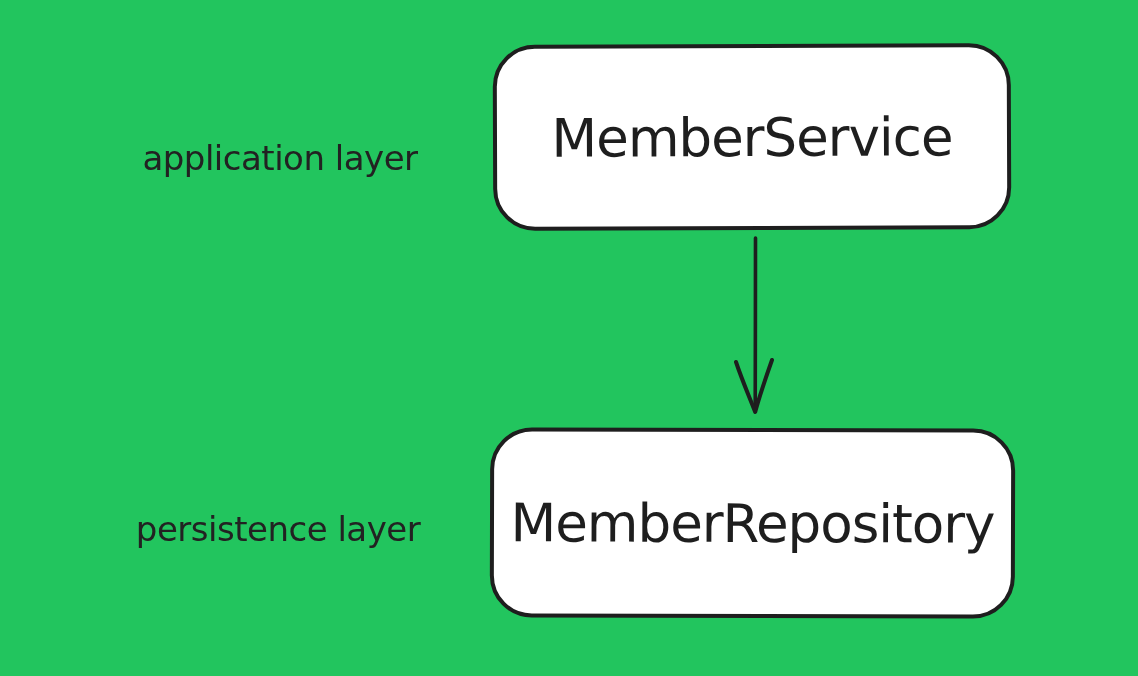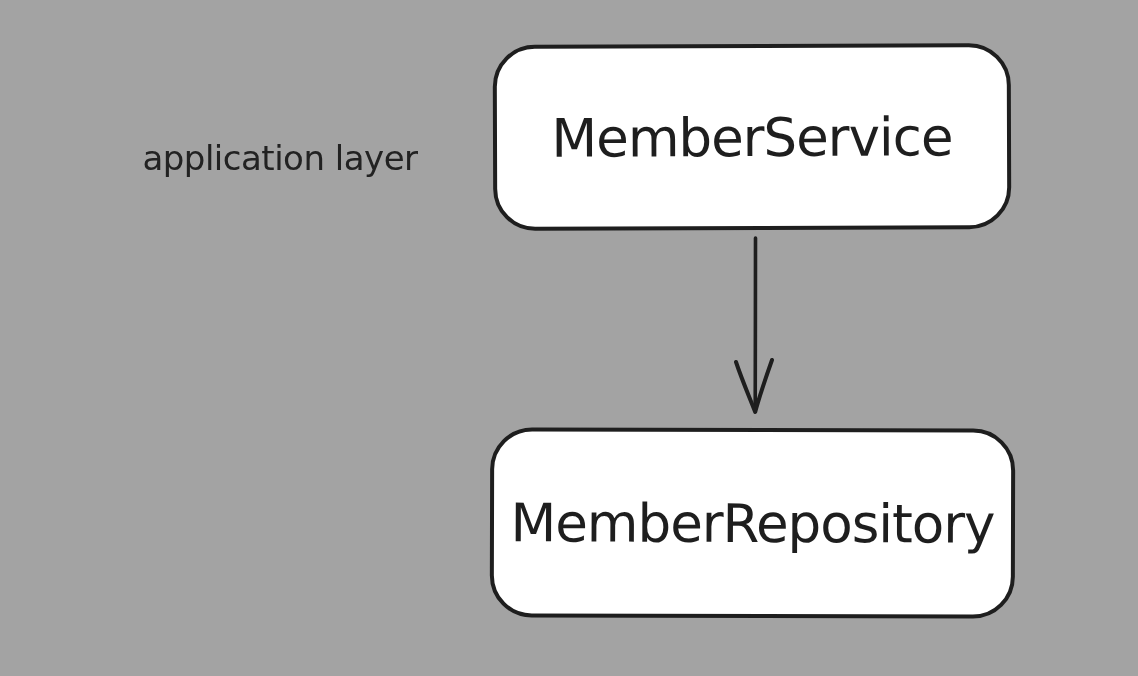--- a/index.html
+++ b/index.html
@@ -4,21 +4,21 @@
 <style>
   html, body {
     margin: 0;
     padding: 0;
     background: #ffffff;
   }
   .canvas {
     position: relative;
     width: 1138px;
     height: 676px;
-    background: #a3a3a3;
+    background: #22c55e;
     overflow: hidden;
     font-family: "DejaVu Sans", "Liberation Sans", sans-serif;
     color: #1e1e1e;
   }
   .layer-label {
     position: absolute;
     width: 340px;
     height: 56px;
     display: flex;
     align-items: center;
@@ -73,18 +73,19 @@
 
   <div class="node node-service">
     <span class="node-text">MemberService</span>
   </div>
 
   <svg class="edge-arrow" width="76" height="190" viewBox="0 0 76 190">
     <path d="M37.5 4 C37 60, 37.8 120, 37.2 176" fill="none" stroke="#1e1e1e" stroke-width="3.6" stroke-linecap="round" stroke-linejoin="round"></path>
     <path d="M18 128 C24 146, 31 162, 37.2 178 C42 160, 48 143, 54 126" fill="none" stroke="#1e1e1e" stroke-width="4" stroke-linecap="round" stroke-linejoin="round"></path>
   </svg>
 
+  <div class="layer-label label-persistence">persistence layer</div>
 
   <div class="node node-repository">
     <span class="node-text">MemberRepository</span>
   </div>
 
 </div>
 
 </body></html>

